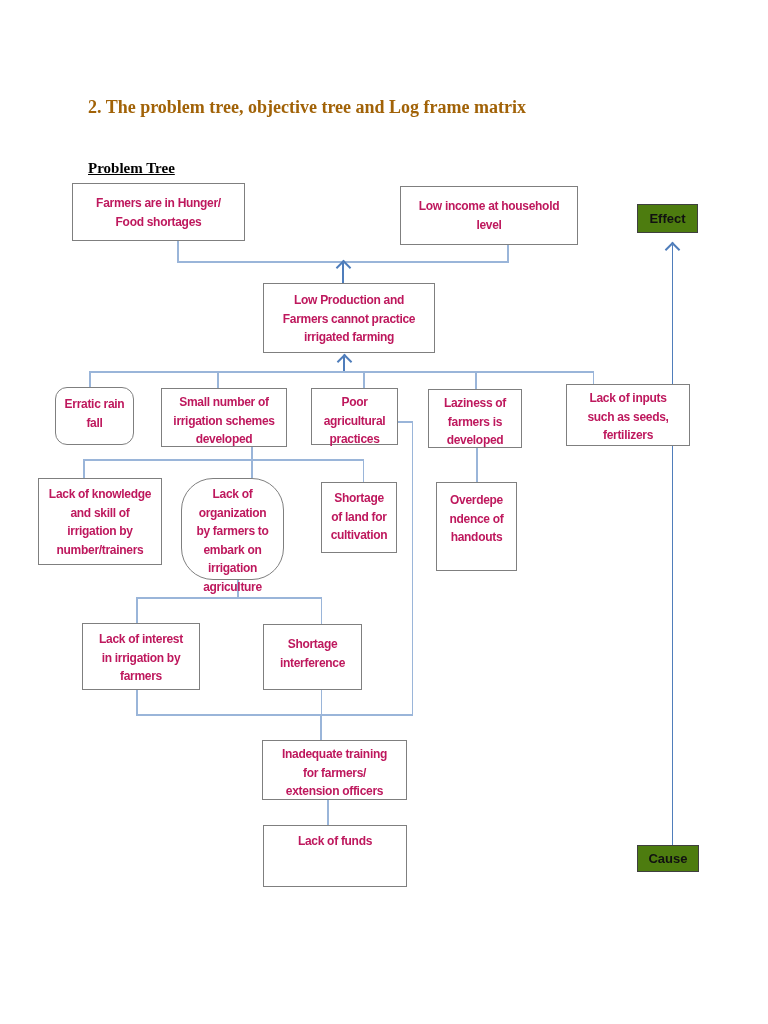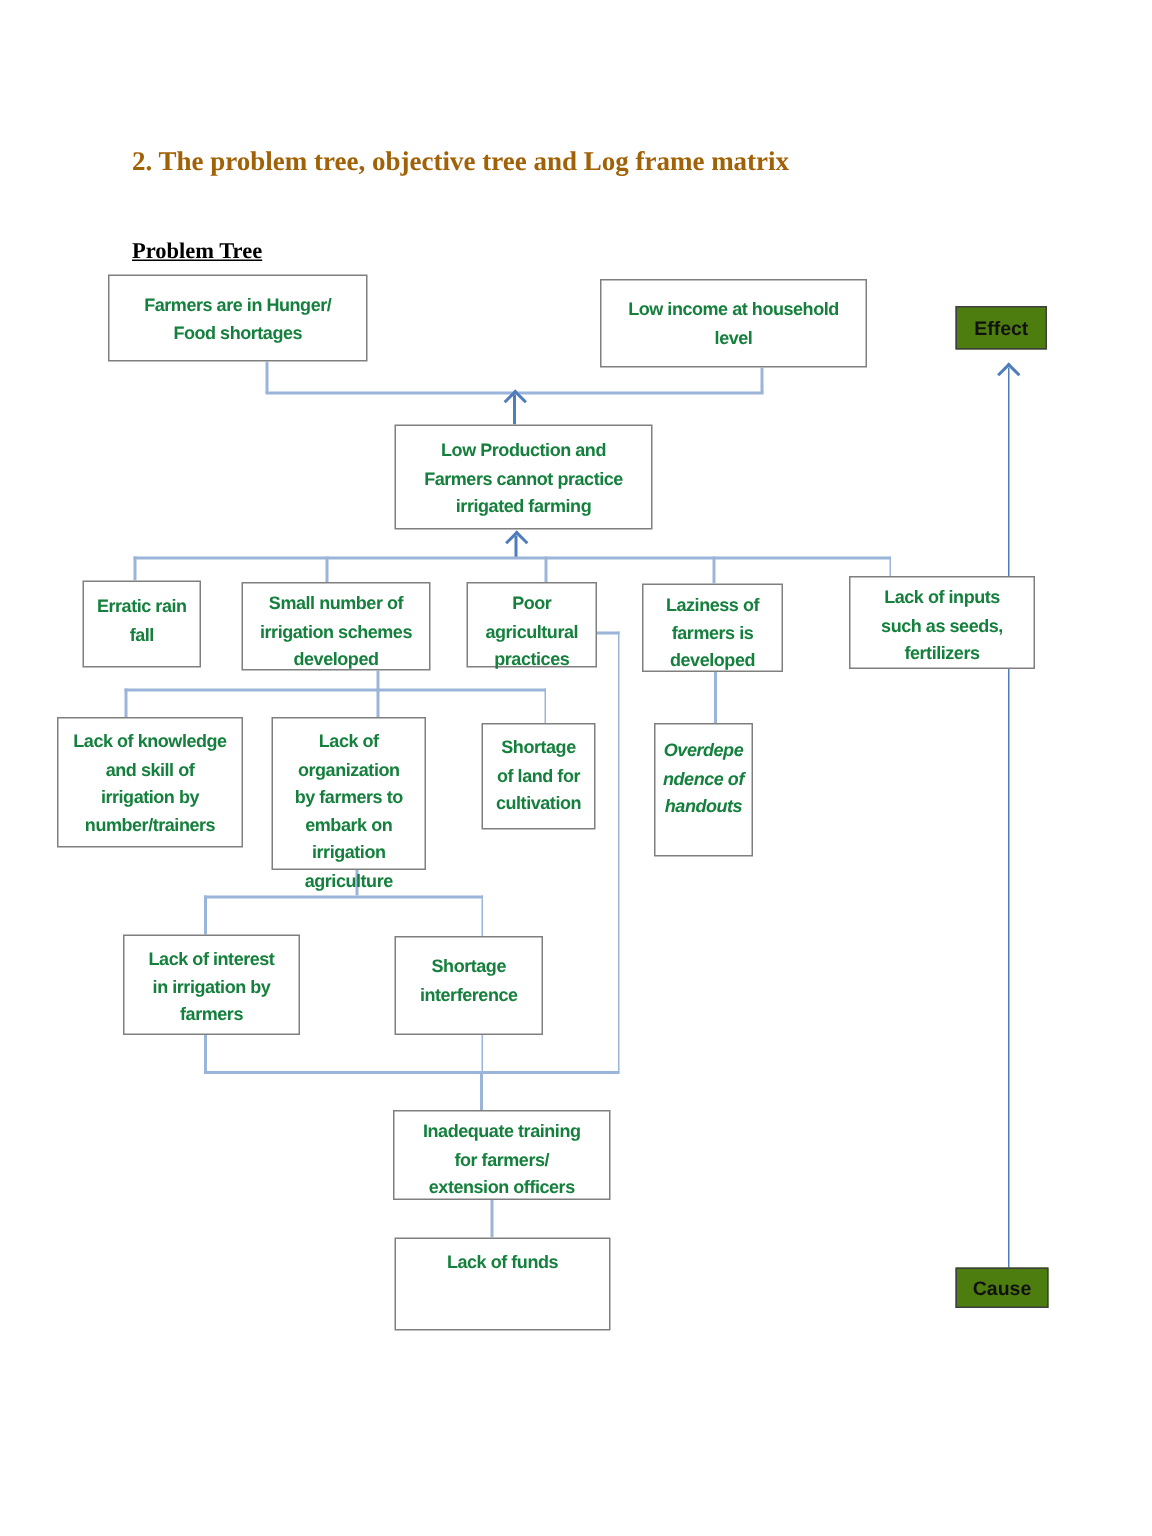--- a/index.html
+++ b/index.html
@@ -3,21 +3,21 @@
 <meta charset="utf-8">
 <style>
   html,body{margin:0;padding:0;background:#ffffff;}
   #page{position:relative;width:768px;height:1024px;background:#ffffff;overflow:hidden;
         font-family:"Liberation Sans",sans-serif;}
   .doc-title{position:absolute;left:88px;top:97px;font-family:"Liberation Serif",serif;
         font-weight:bold;font-size:18px;color:#a16207;white-space:nowrap;}
   .doc-sub{position:absolute;left:88px;top:129px;font-family:"Liberation Serif",serif;
         font-weight:bold;font-size:15px;color:#000;text-decoration:underline;white-space:nowrap;margin-top:31px;}
   .box{position:absolute;background:#ffffff;border:1.5px solid #7f7f7f;box-sizing:border-box;
-       color:#15803d;font-weight:bold;font-size:12px;line-height:1.55;letter-spacing:-0.3px;
+       color:#be185d;font-weight:bold;font-size:12px;line-height:1.55;letter-spacing:-0.3px;
        text-align:center;white-space:pre-line;padding:7px 2px 0 2px;}
   .tag{position:absolute;background:#4d7c0f;border:1.5px solid #3f3f3f;box-sizing:border-box;
        color:#111;font-weight:bold;font-size:13px;text-align:center;white-space:nowrap;
        display:flex;align-items:center;justify-content:center;padding:0;}
   .ln{position:absolute;background:#9ab5d9;}
   .ln.h{height:1.5px;}
   .ln.v{width:1.5px;}
   .ln.arrow{background:#4f7dbb;}
   .chev{position:absolute;width:9px;height:9px;border-top:2px solid #4f7dbb;
         border-left:2px solid #4f7dbb;transform:rotate(45deg);background:transparent;}
@@ -68,21 +68,21 @@
   <div class="box" style="left:72px;top:183px;width:173px;height:58px;padding-top:10px;">Farmers are in Hunger/
 Food shortages</div>
 
   <div class="box" style="left:400px;top:186px;width:178px;height:59px;padding-top:10px;">Low income at household
 level</div>
 
   <div class="box" style="left:263px;top:283px;width:172px;height:70px;">Low Production and
 Farmers cannot practice
 irrigated farming</div>
 
-  <div class="box" style="left:55px;top:387px;width:79px;height:58px;">Erratic rain
+  <div class="box" style="left:55px;top:387px;width:79px;height:58px;border-radius:12px;">Erratic rain
 fall</div>
 
   <div class="box" style="left:161px;top:388px;width:126px;height:59px;padding-top:4px;">Small number of
 irrigation schemes
 developed</div>
 
   <div class="box" style="left:311px;top:388px;width:87px;height:57px;padding-top:4px;">Poor
 agricultural
 practices</div>
 
@@ -92,31 +92,31 @@
 
   <div class="box" style="left:538px;top:384px;width:124px;height:62px;padding-top:4px;margin-left:28px;">Lack of inputs
 such as seeds,
 fertilizers</div>
 
   <div class="box" style="left:38px;top:478px;width:124px;height:87px;padding-top:6px;">Lack of knowledge
 and skill of
 irrigation by
 number/trainers</div>
 
-  <div class="box" style="left:181px;top:478px;width:103px;height:102px;padding-top:6px;">Lack of organization
+  <div class="box" style="left:181px;top:478px;width:103px;height:102px;padding-top:6px;border-radius:32px;">Lack of organization
 by farmers to
 embark on
 irrigation
 agriculture</div>
 
   <div class="box" style="left:321px;top:482px;width:76px;height:71px;padding-top:6px;">Shortage
 of land for
 cultivation</div>
 
-  <div class="box" style="left:436px;top:482px;width:66px;height:89px;padding-top:8px;font-style:italic;">Overdepe
+  <div class="box" style="left:436px;top:482px;width:81px;height:89px;padding-top:8px;">Overdepe
 ndence of
 handouts</div>
 
   <div class="box" style="left:82px;top:623px;width:118px;height:67px;padding-top:6px;">Lack of interest
 in irrigation by
 farmers</div>
 
   <div class="box" style="left:263px;top:624px;width:99px;height:66px;padding-top:10px;">Shortage
 interference</div>
 

